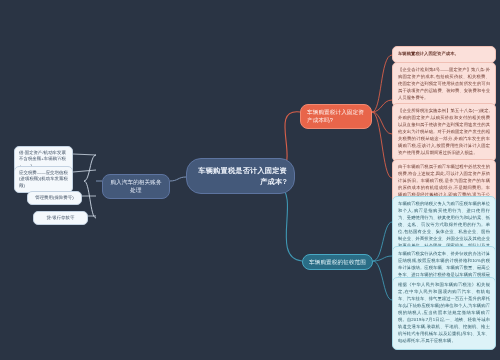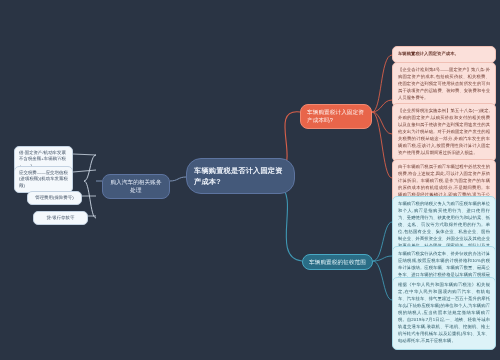--- a/index.html
+++ b/index.html
@@ -18,21 +18,21 @@
     left:186px;top:158px;width:109px;
     box-sizing:border-box;
     background:#44597a;
     border:1px solid #5d7característica;
     border:1px solid #5d74a0;
     border-radius:15px;
     padding:6px 7px;
     color:#eef3fb;
     font-size:7.2px;line-height:1.55;
     font-weight:bold;
-    text-align:left;
+    text-align:right;
     letter-spacing:.2px;
   }
 
   
   .pill{
     position:absolute;
     box-sizing:border-box;
     border-radius:8px;
     font-size:5.6px;
     line-height:1.5;

